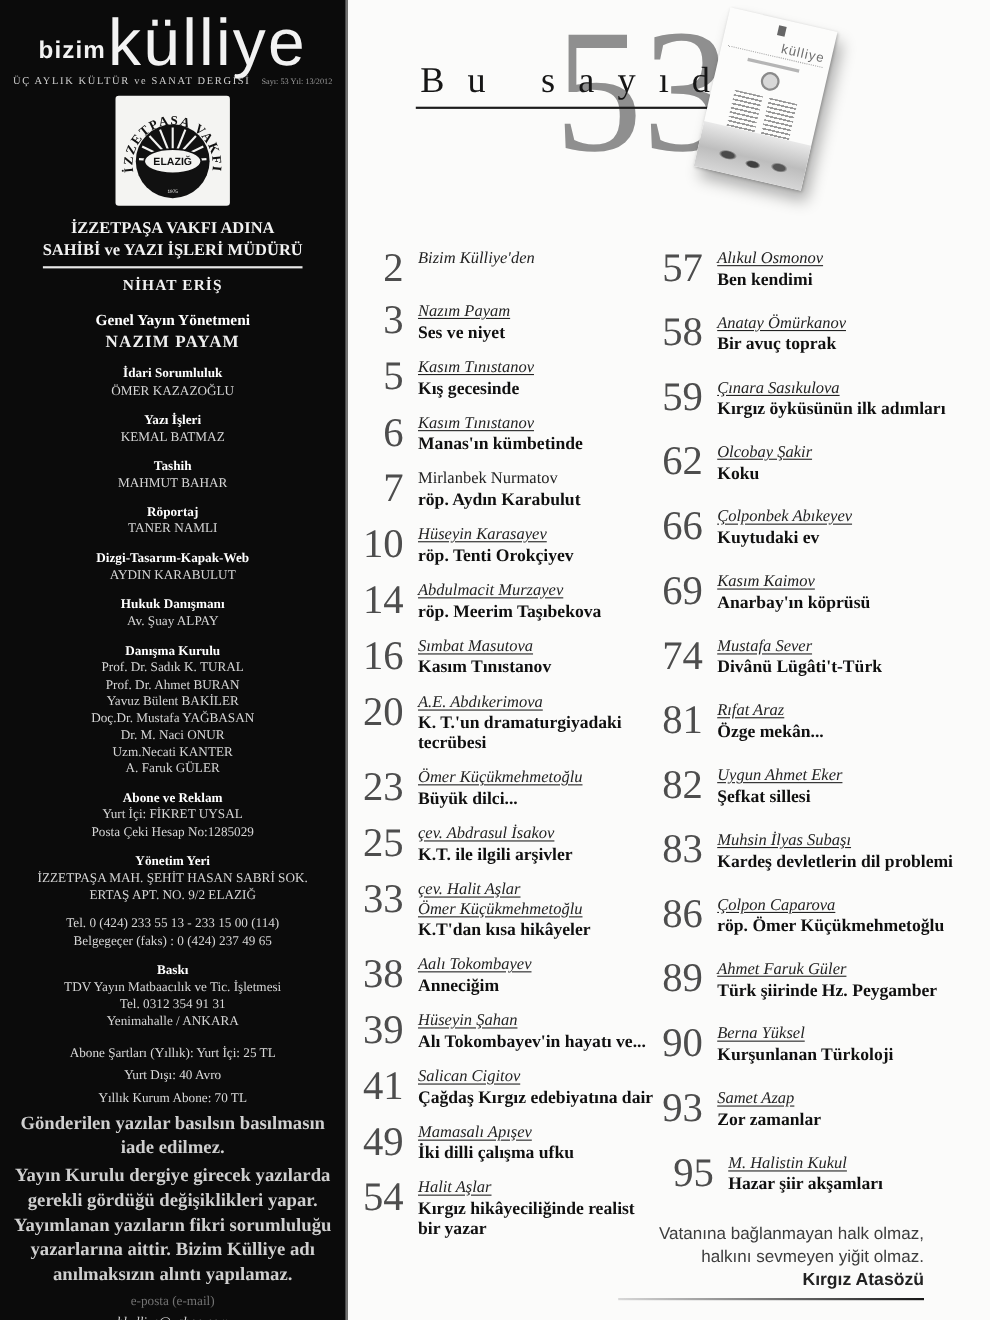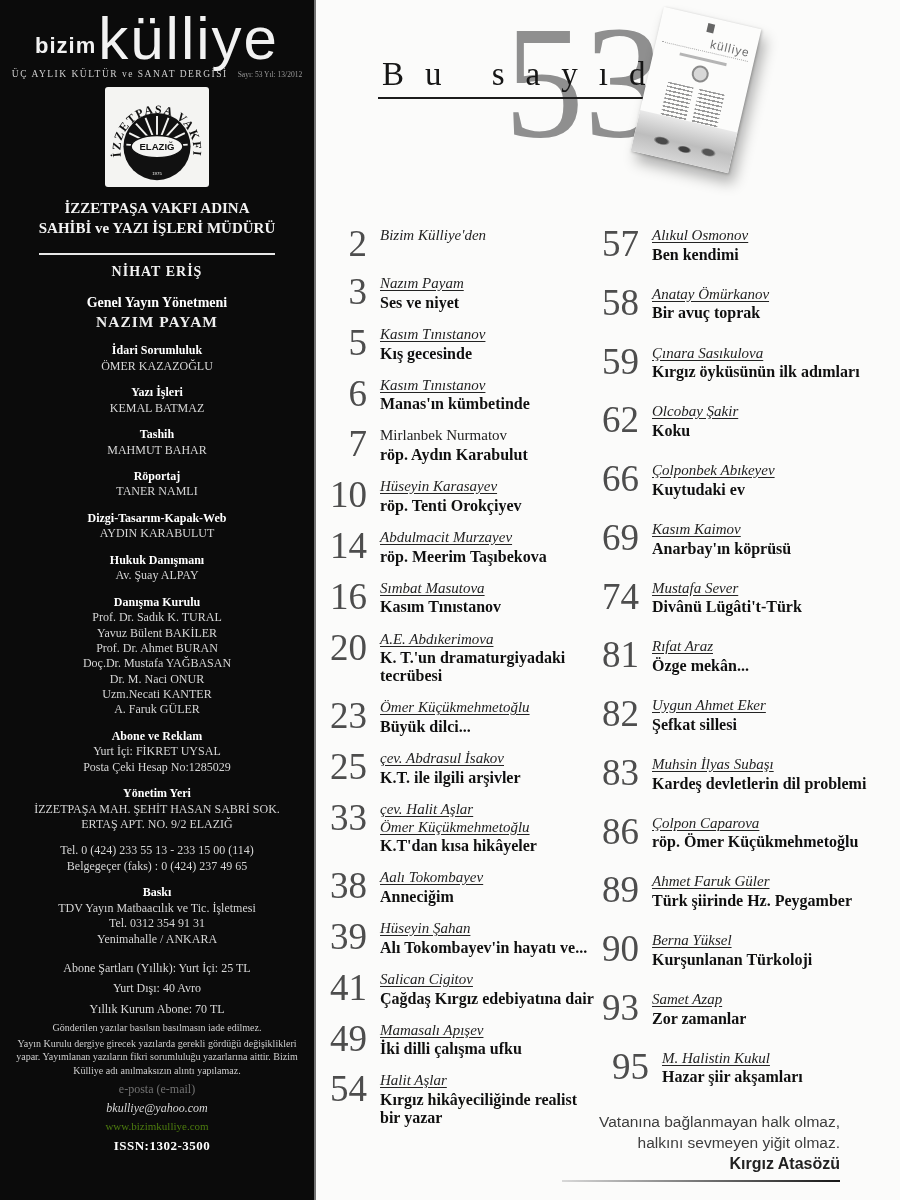--- a/index.html
+++ b/index.html
@@ -18,34 +18,34 @@
   .masthead { display:flex; align-items:flex-end; justify-content:center; margin-top:10px; }
   .masthead .pre { font-family:"Liberation Sans",sans-serif; font-size:22px; font-weight:bold; margin:0 2px 8px 0; letter-spacing:1px; }
   .masthead .big { font-family:"Liberation Sans",sans-serif; font-size:60px; font-weight:normal; letter-spacing:2px; line-height:0.95; }
   .mast-sub { display:flex; justify-content:center; gap:10px; align-items:baseline; margin-top:2px; }
   .mast-sub .sub { font-size:9.5px; letter-spacing:1.5px; color:#cfcfcf; }
   .mast-sub .issue { font-size:7.5px; color:#9a9a9a; }
 
   .logo-box { width:104px; height:100px; background:#f4f4f2; margin:8px auto 10px auto; border-radius:3px; display:flex; align-items:center; justify-content:center; }
 
   .owner-head { margin-top:12px; font-weight:bold; font-size:15px; line-height:1.3; }
-  .owner-head .u2 { display:inline-block; border-bottom:2px solid #e8e8e8; padding-bottom:15px; }
+  .owner-head .u2 { display:inline-block; border-bottom:2px solid #e8e8e8; padding-bottom:4px; }
   .owner-name { font-weight:bold; font-size:14px; letter-spacing:1px; margin-top:9px; }
 
   .sections { margin-top:14px; }
   .sec { margin-bottom:11px; }
   .sec .role { font-weight:bold; font-size:12px; color:#ffffff; line-height:1.3; }
   .sec .line { font-size:12px; color:#d6d6d6; line-height:1.28; }
   .sec.large .role { font-size:14px; }
   .sec.large .line { font-size:15.5px; font-weight:bold; color:#eee; letter-spacing:1px; }
 
   .subs { margin-top:4px; }
   .subs .line { font-size:12px; color:#dadada; line-height:1.7; }
   .notes { padding:0 9px; margin-top:2px; }
-  .notes .note { font-size:10px; color:#cfcfcf; line-height:1.32; margin-bottom:3px; }
+  .notes .note { font-size:17px; color:#cfcfcf; line-height:1.32; margin-bottom:3px;font-weight:bold; }
   .contact { margin-top:5px; }
   .contact .lbl { font-size:12px; color:#737373; }
   .contact .mail { font-size:12px; font-style:italic; color:#d8d8d8; margin-top:4px; }
   .contact .site { font-size:11px; color:#4d7c0f; margin-top:4px; }
   .contact .issn { font-size:13px; font-weight:bold; color:#fff; margin-top:6px; letter-spacing:0.5px;padding-left:10px; }
 
   
   .main { position:absolute; left:316px; top:0; width:584px; height:1200px; }
 
   .issue-big {
@@ -176,22 +176,22 @@
         <div class="role">Dizgi-Tasarım-Kapak-Web</div>
         <div class="line">AYDIN KARABULUT</div>
       </div>
       <div class="sec">
         <div class="role">Hukuk Danışmanı</div>
         <div class="line">Av. Şuay ALPAY</div>
       </div>
       <div class="sec">
         <div class="role">Danışma Kurulu</div>
         <div class="line">Prof. Dr. Sadık K. TURAL</div>
+        <div class="line">Prof. Dr. Ahmet BURAN</div>
         <div class="line">Yavuz Bülent BAKİLER</div>
-        <div class="line">Prof. Dr. Ahmet BURAN</div>
         <div class="line">Doç.Dr. Mustafa YAĞBASAN</div>
         <div class="line">Dr. M. Naci ONUR</div>
         <div class="line">Uzm.Necati KANTER</div>
         <div class="line">A. Faruk GÜLER</div>
       </div>
       <div class="sec">
         <div class="role">Abone ve Reklam</div>
         <div class="line">Yurt İçi: FİKRET UYSAL</div>
         <div class="line">Posta Çeki Hesap No:1285029</div>
       </div>

